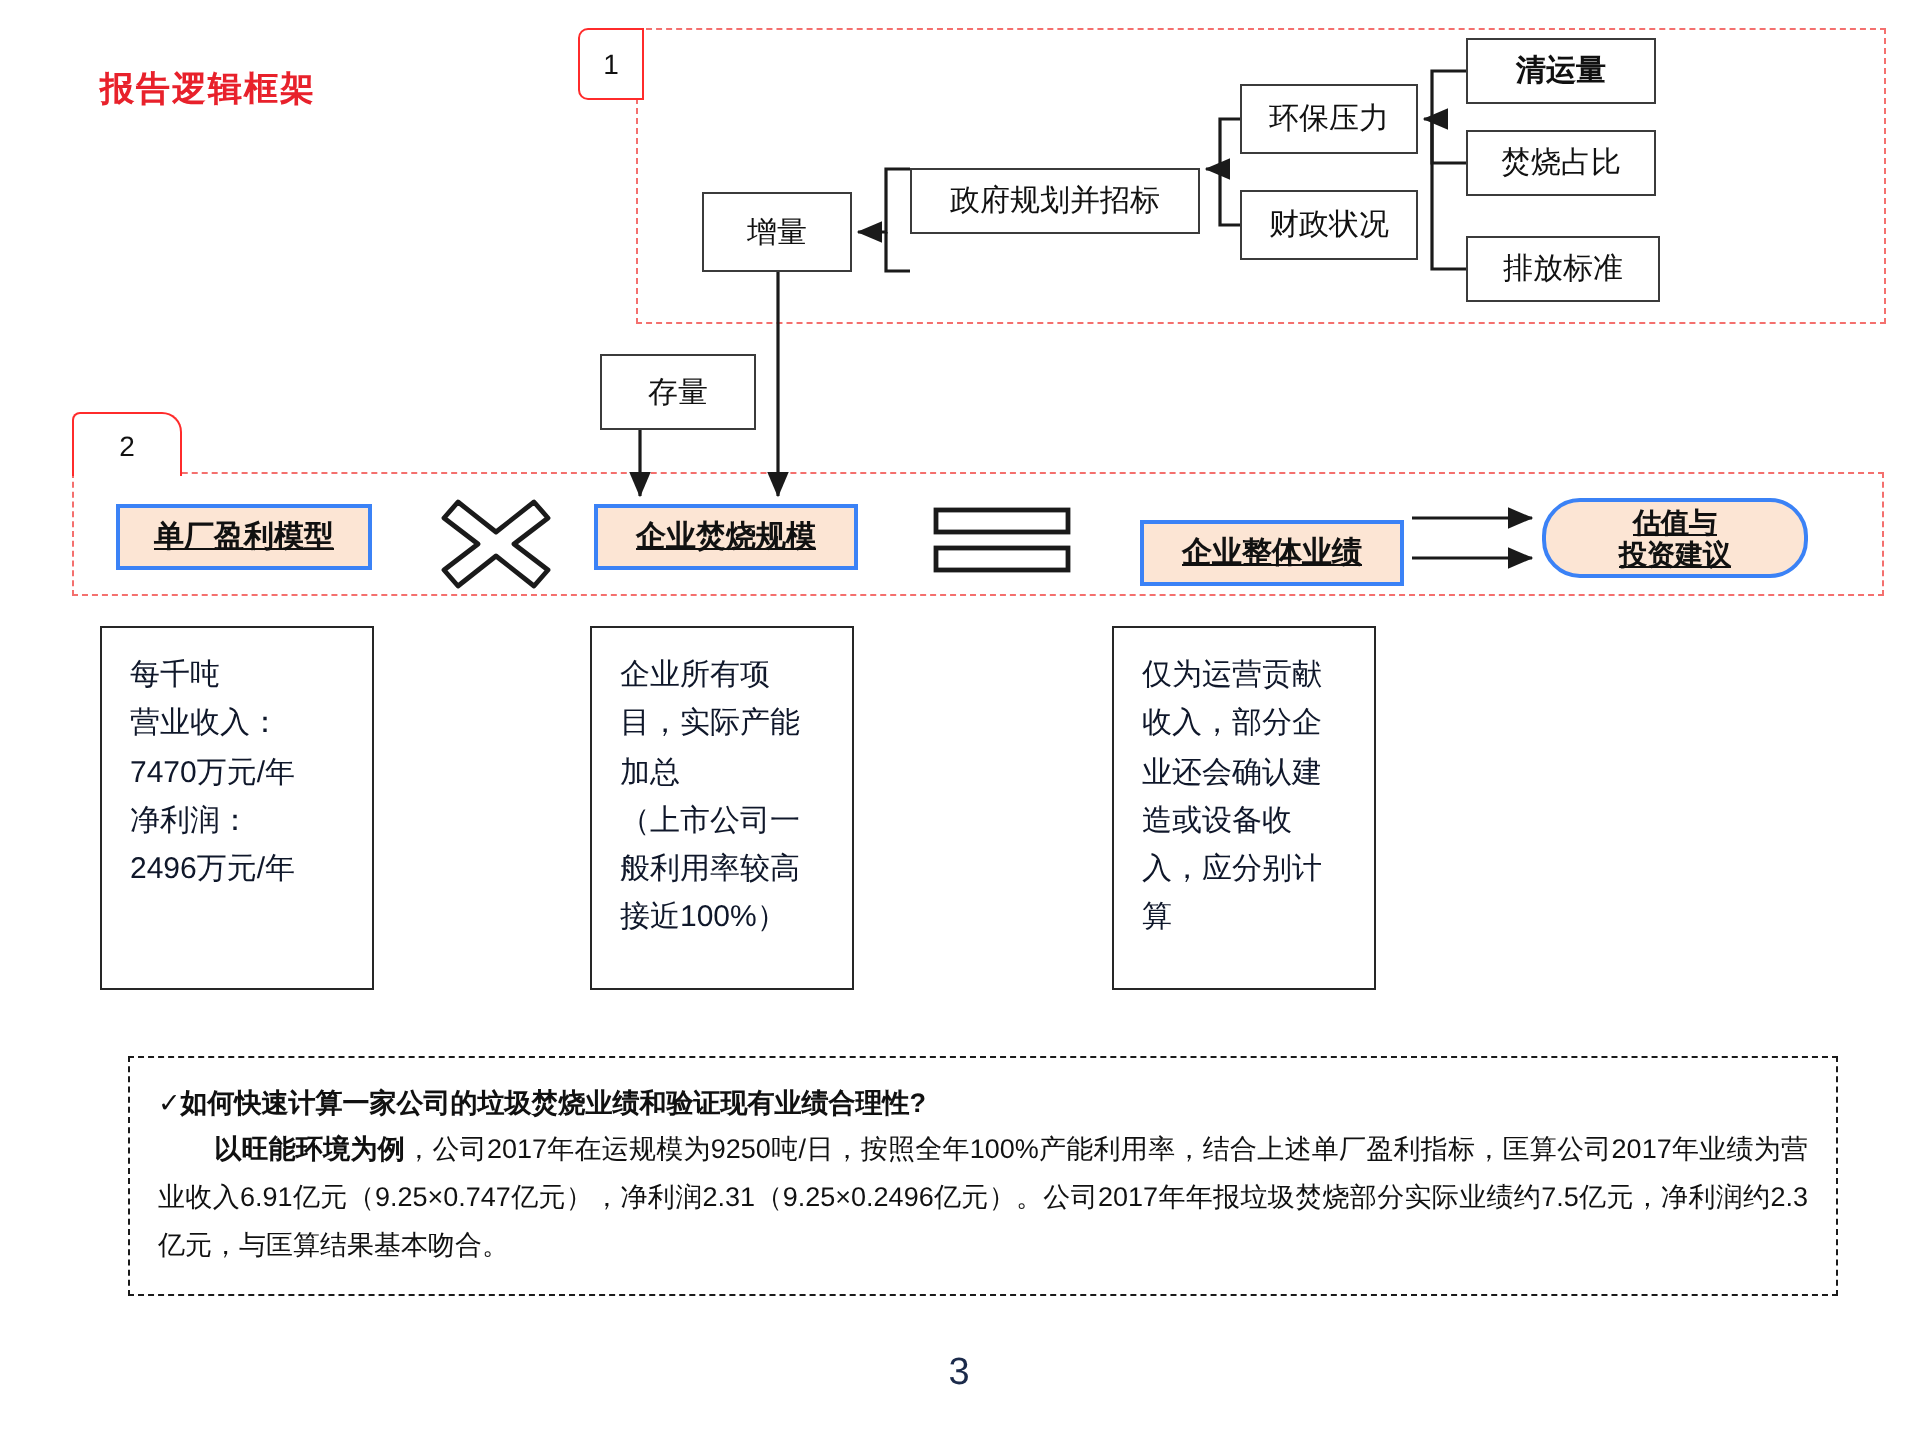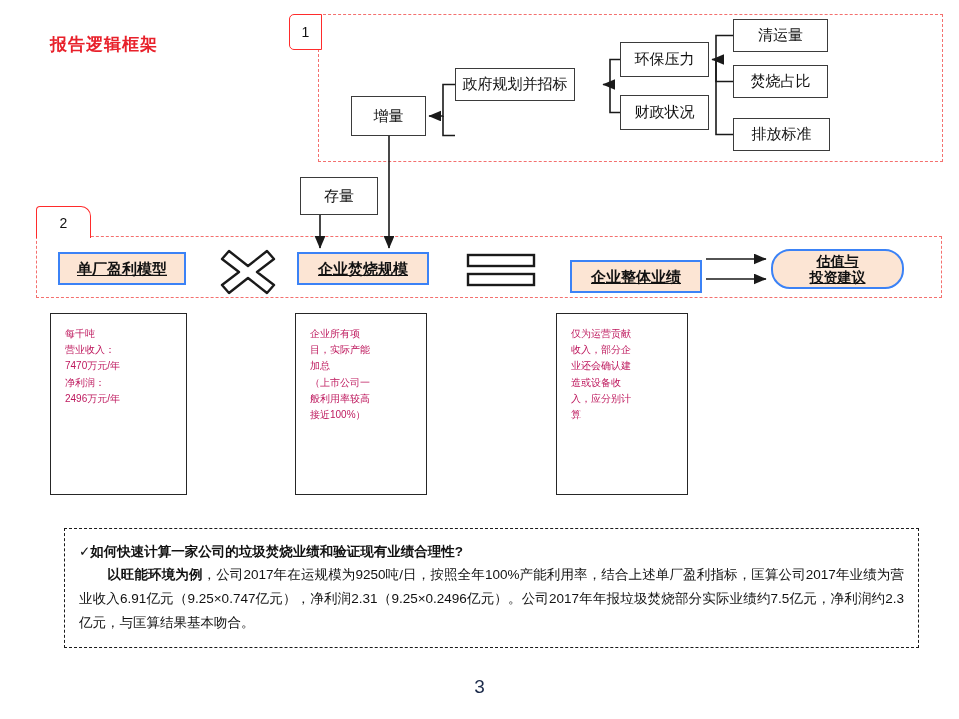--- a/index.html
+++ b/index.html
@@ -70,26 +70,26 @@
     box-sizing: border-box;
     border: 1.6px solid #3b3b3b;
     background: #ffffff;
     display: flex;
     align-items: center;
     justify-content: center;
     font-size: 15px;
     color: #111;
     white-space: nowrap;
   }
-  #box-qingyunliang   { left: 733px; top: 19px;  width: 95px; height: 33px; }
+  #box-qingyunliang   { left: 733px; top: 19px;  width: 95px; height: 33px; font-weight: bold; }
   #box-fenshaozhanbi  { left: 733px; top: 65px;  width: 95px; height: 33px; }
   #box-paifangbiaozhun{ left: 733px; top: 118px; width: 97px; height: 33px; }
   #box-huanbaoyali    { left: 620px; top: 42px;  width: 89px; height: 35px; }
   #box-caizhengzhuangkuang { left: 620px; top: 95px; width: 89px; height: 35px; }
-  #box-zhengfuguihua  { left: 455px; top: 68px;  width: 120px; height: 33px; text-align: right; }
+  #box-zhengfuguihua  { left: 455px; top: 84px;  width: 145px; height: 33px; text-align: right; }
   #box-qiyejingzheng  { left: 455px; top: 119px; width: 145px; height: 33px; }
   #box-zengliang      { left: 351px; top: 96px;  width: 75px; height: 40px; }
   #box-cunliang       { left: 300px; top: 177px; width: 78px; height: 38px; }
 
   
   .accent-box {
     position: absolute;
     box-sizing: border-box;
     border: 2px solid #3b82f6;
     background: #fce5d4;
@@ -109,23 +109,23 @@
   #box-qiyeyeji  { left: 570px; top: 260px; width: 132px; height: 33px; }
   #box-guzhi     { left: 771px; top: 249px; width: 133px; height: 40px; font-size: 14px; border-radius: 19px; }
 
   
   .detail-box {
     position: absolute;
     box-sizing: border-box;
     border: 1.6px solid #262626;
     background: #ffffff;
     padding: 12px 12px 10px 14px;
-    font-size: 10px;
+    font-size: 15px;
     line-height: 1.62;
-    color: #be185d;
+    color: #0f172a;
   }
   #detail-1 { left: 50px;  top: 313px; width: 137px; height: 182px; }
   #detail-2 { left: 295px; top: 313px; width: 132px; height: 182px; }
   #detail-3 { left: 556px; top: 313px; width: 132px; height: 182px; }
   .detail-box div { white-space: nowrap; }
 
   
   #bottom-note {
     position: absolute;
     left: 64px;

